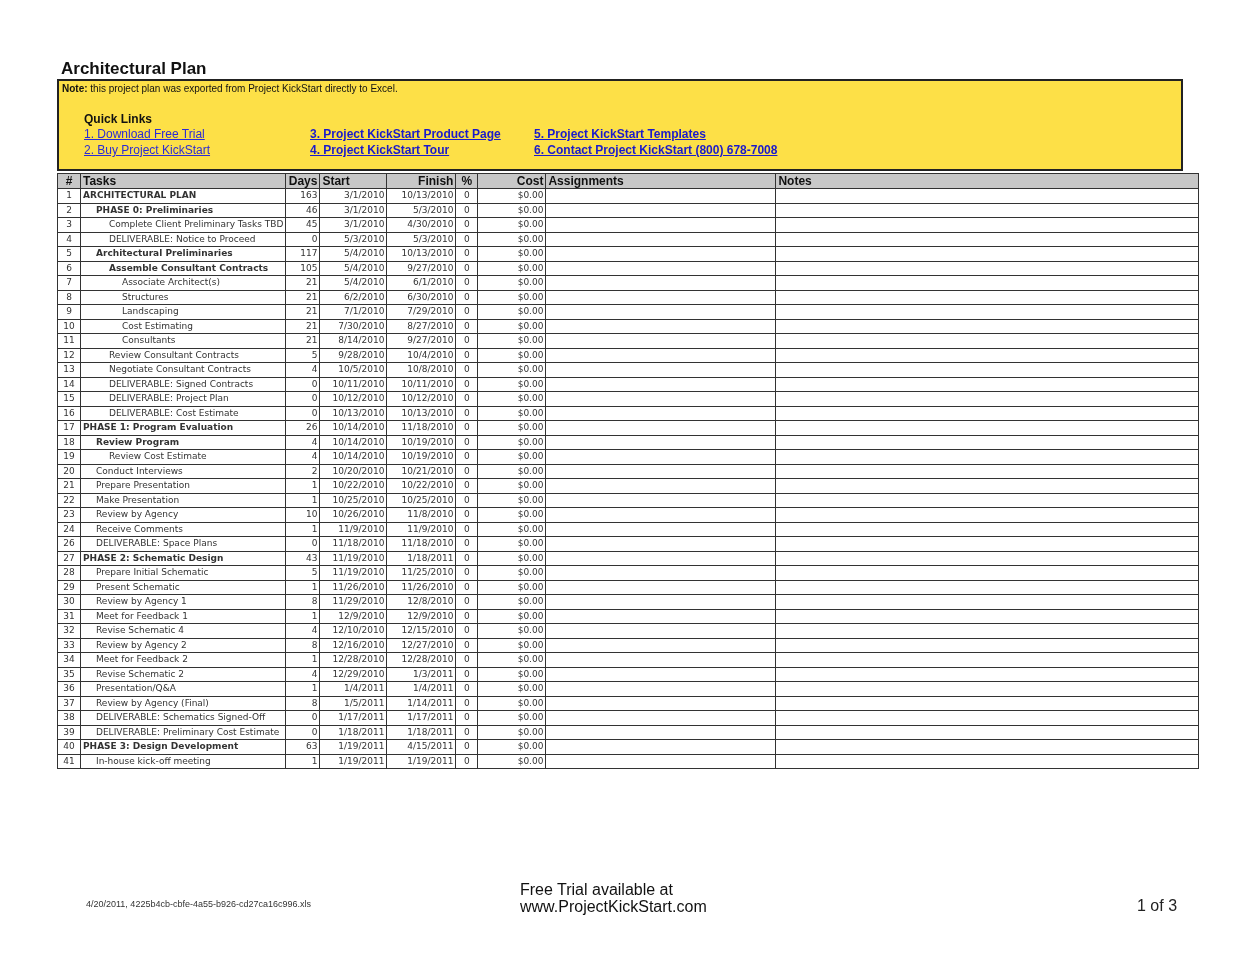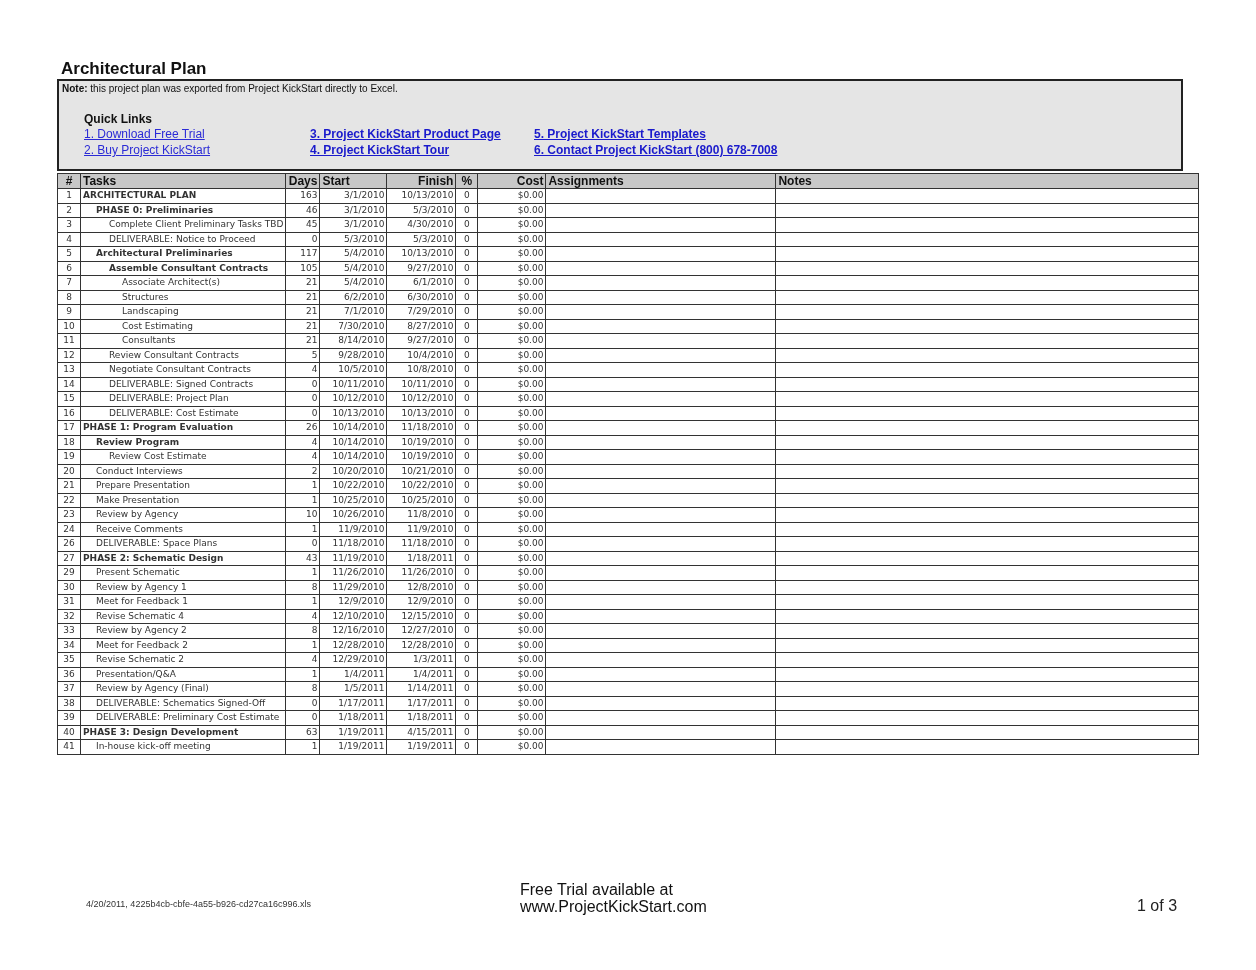--- a/index.html
+++ b/index.html
@@ -1,18 +1,18 @@
 <!DOCTYPE html>
 <html><head>
 <meta charset="utf-8">
 <style>
   html, body { margin: 0; padding: 0; background: #ffffff; }
   body { width: 1256px; height: 970px; position: relative; overflow: hidden; font-family: "Liberation Sans", sans-serif; color: #111; }
   .title { position: absolute; left: 61px; top: 59px; font-size: 17px; font-weight: bold; font-family: "Liberation Sans", sans-serif; }
-  .notebox { position: absolute; left: 57px; top: 79px; width: 1126px; height: 92px; background: #e5e5e5; border: 2px solid #222; box-sizing: border-box; }
+  .notebox { position: absolute; left: 57px; top: 79px; width: 1126px; height: 92px; background: #fde047; border: 2px solid #222; box-sizing: border-box; }
   .note { position: absolute; left: 3px; top: 2px; font-size: 10px; }
   .note b { font-weight: bold; }
   .ql-title { position: absolute; left: 25px; top: 31px; font-size: 12px; font-weight: bold; }
   .link { position: absolute; font-size: 12px; color: #2b2bd6; text-decoration: underline; cursor: pointer; white-space: nowrap; }
   .link.bold { font-weight: bold; color: #1a1acc; }
   table.grid { position: absolute; left: 57px; top: 173px; border-collapse: collapse; table-layout: fixed; font-family: "DejaVu Sans", sans-serif; font-size: 9px; }
   table.grid th { background: #c8c8c8; font-family: "Liberation Sans", sans-serif; font-size: 12px; font-weight: bold; height: 14px; padding: 0 2px; border: 1px solid #333; line-height: 14px; }
   table.grid td { border: 1px solid #333; padding: 0 2px; vertical-align: top; line-height: 13px; height: 13.5px; white-space: nowrap; overflow: hidden; color: #333; }
   td.num { text-align: center; }
   td.r { text-align: right; }
@@ -348,20 +348,31 @@
         <td class="task b ">PHASE 2: Schematic Design</td>
         <td class="r">43</td>
         <td class="r">11/19/2010</td>
         <td class="r">1/18/2011</td>
         <td class="num">0</td>
         <td class="r">$0.00</td>
         <td class=""></td>
         <td class=""></td>
       </tr>
       <tr>
+        <td class="num">28</td>
+        <td class="task  i1">Prepare Initial Schematic</td>
+        <td class="r">5</td>
+        <td class="r">11/19/2010</td>
+        <td class="r">11/25/2010</td>
+        <td class="num">0</td>
+        <td class="r">$0.00</td>
+        <td class=""></td>
+        <td class=""></td>
+      </tr>
+      <tr>
         <td class="num">29</td>
         <td class="task  i1">Present Schematic</td>
         <td class="r">1</td>
         <td class="r">11/26/2010</td>
         <td class="r">11/26/2010</td>
         <td class="num">0</td>
         <td class="r">$0.00</td>
         <td class=""></td>
         <td class=""></td>
       </tr>

